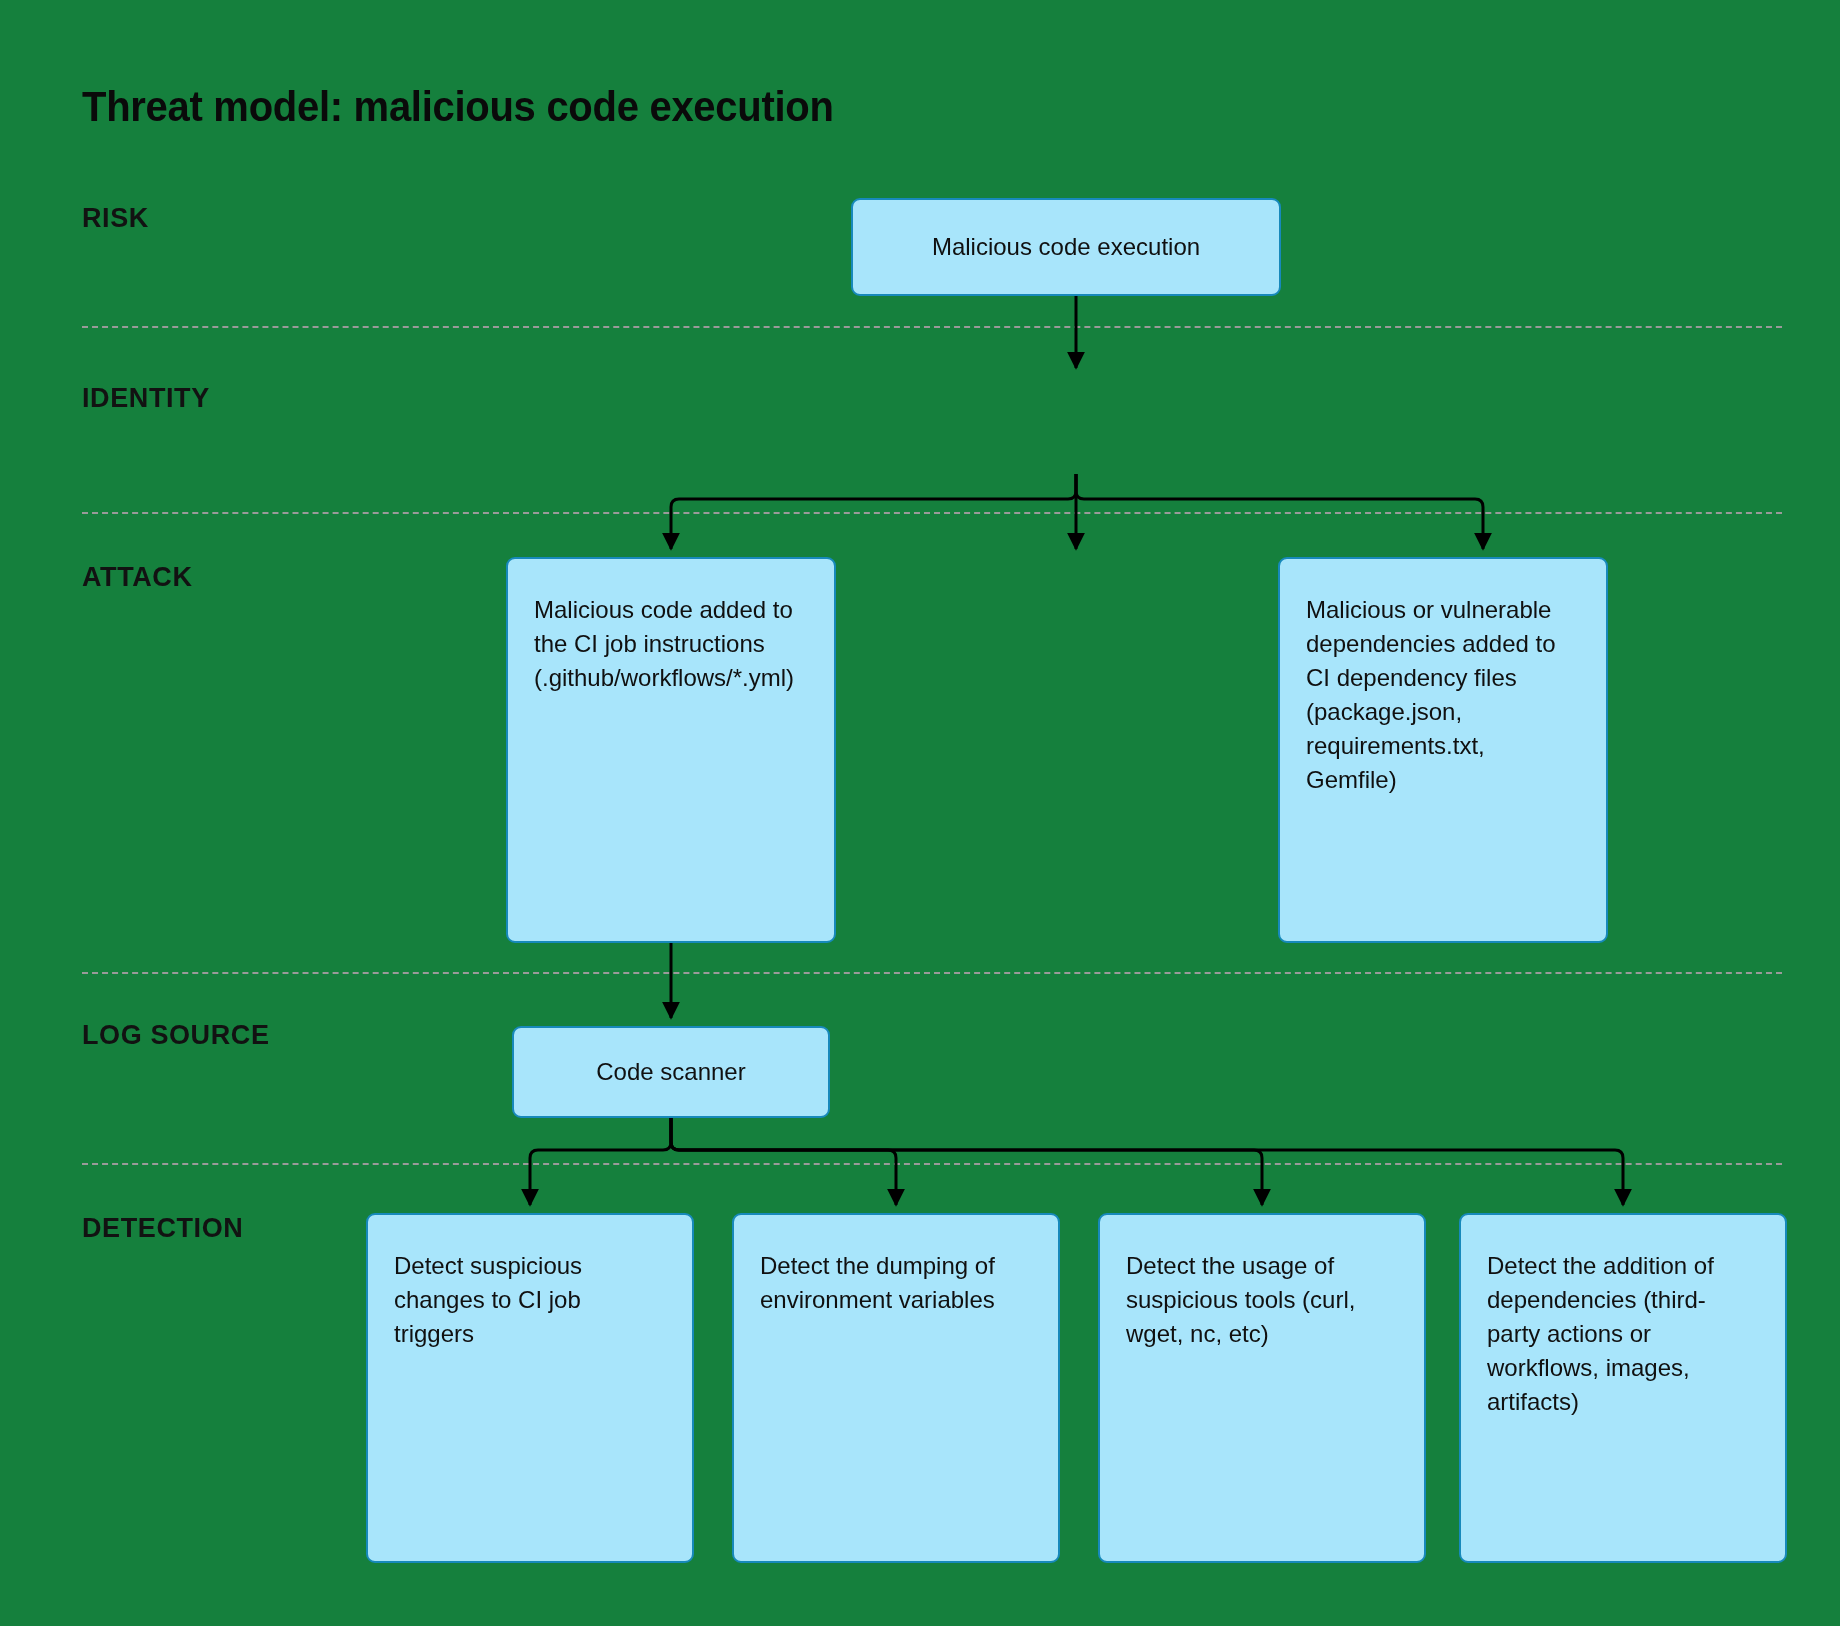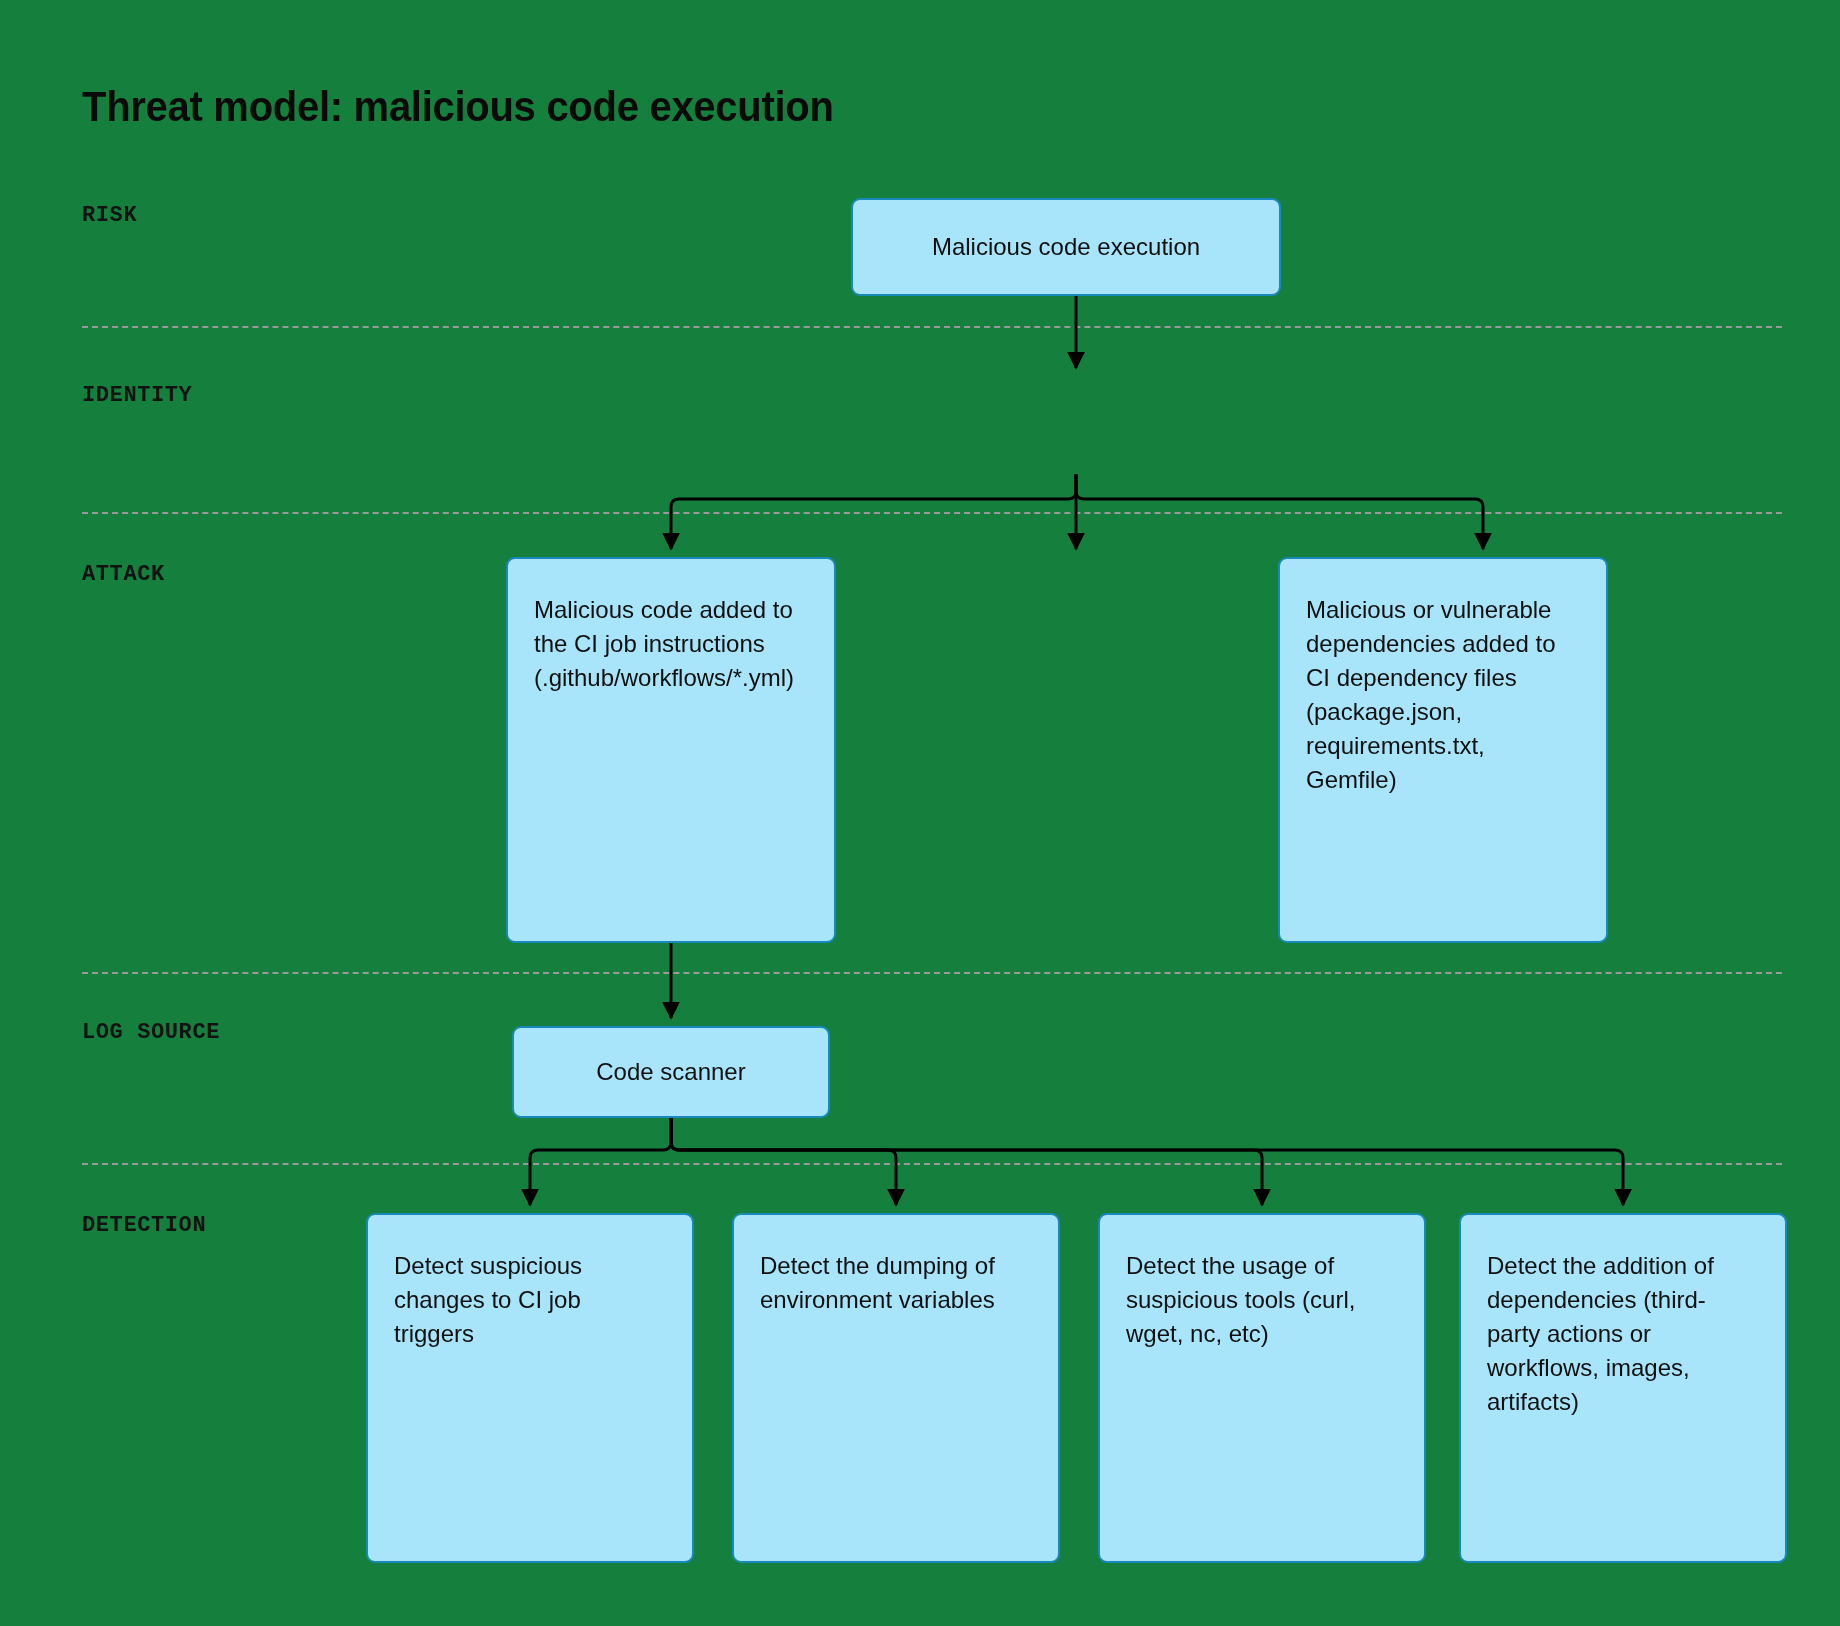--- a/index.html
+++ b/index.html
@@ -35,26 +35,25 @@
     font-family: "Liberation Sans", sans-serif;
     transform: scaleX(0.93);
     transform-origin: left center;
     white-space: nowrap;
   }
 
   
   .row-label {
     position: absolute;
     left: 82px;
-    font-size: 22px;
+    font-size: 27px;
     font-weight: bold;
     letter-spacing: 0.6px;
     color: #121212;
     white-space: nowrap;
-    font-family: Liberation Mono, monospace;
   }
 
   
   .separator {
     position: absolute;
     left: 82px;
     width: 1700px;
     height: 0;
     border-top: 2px dashed #9A9A9A;
   }

